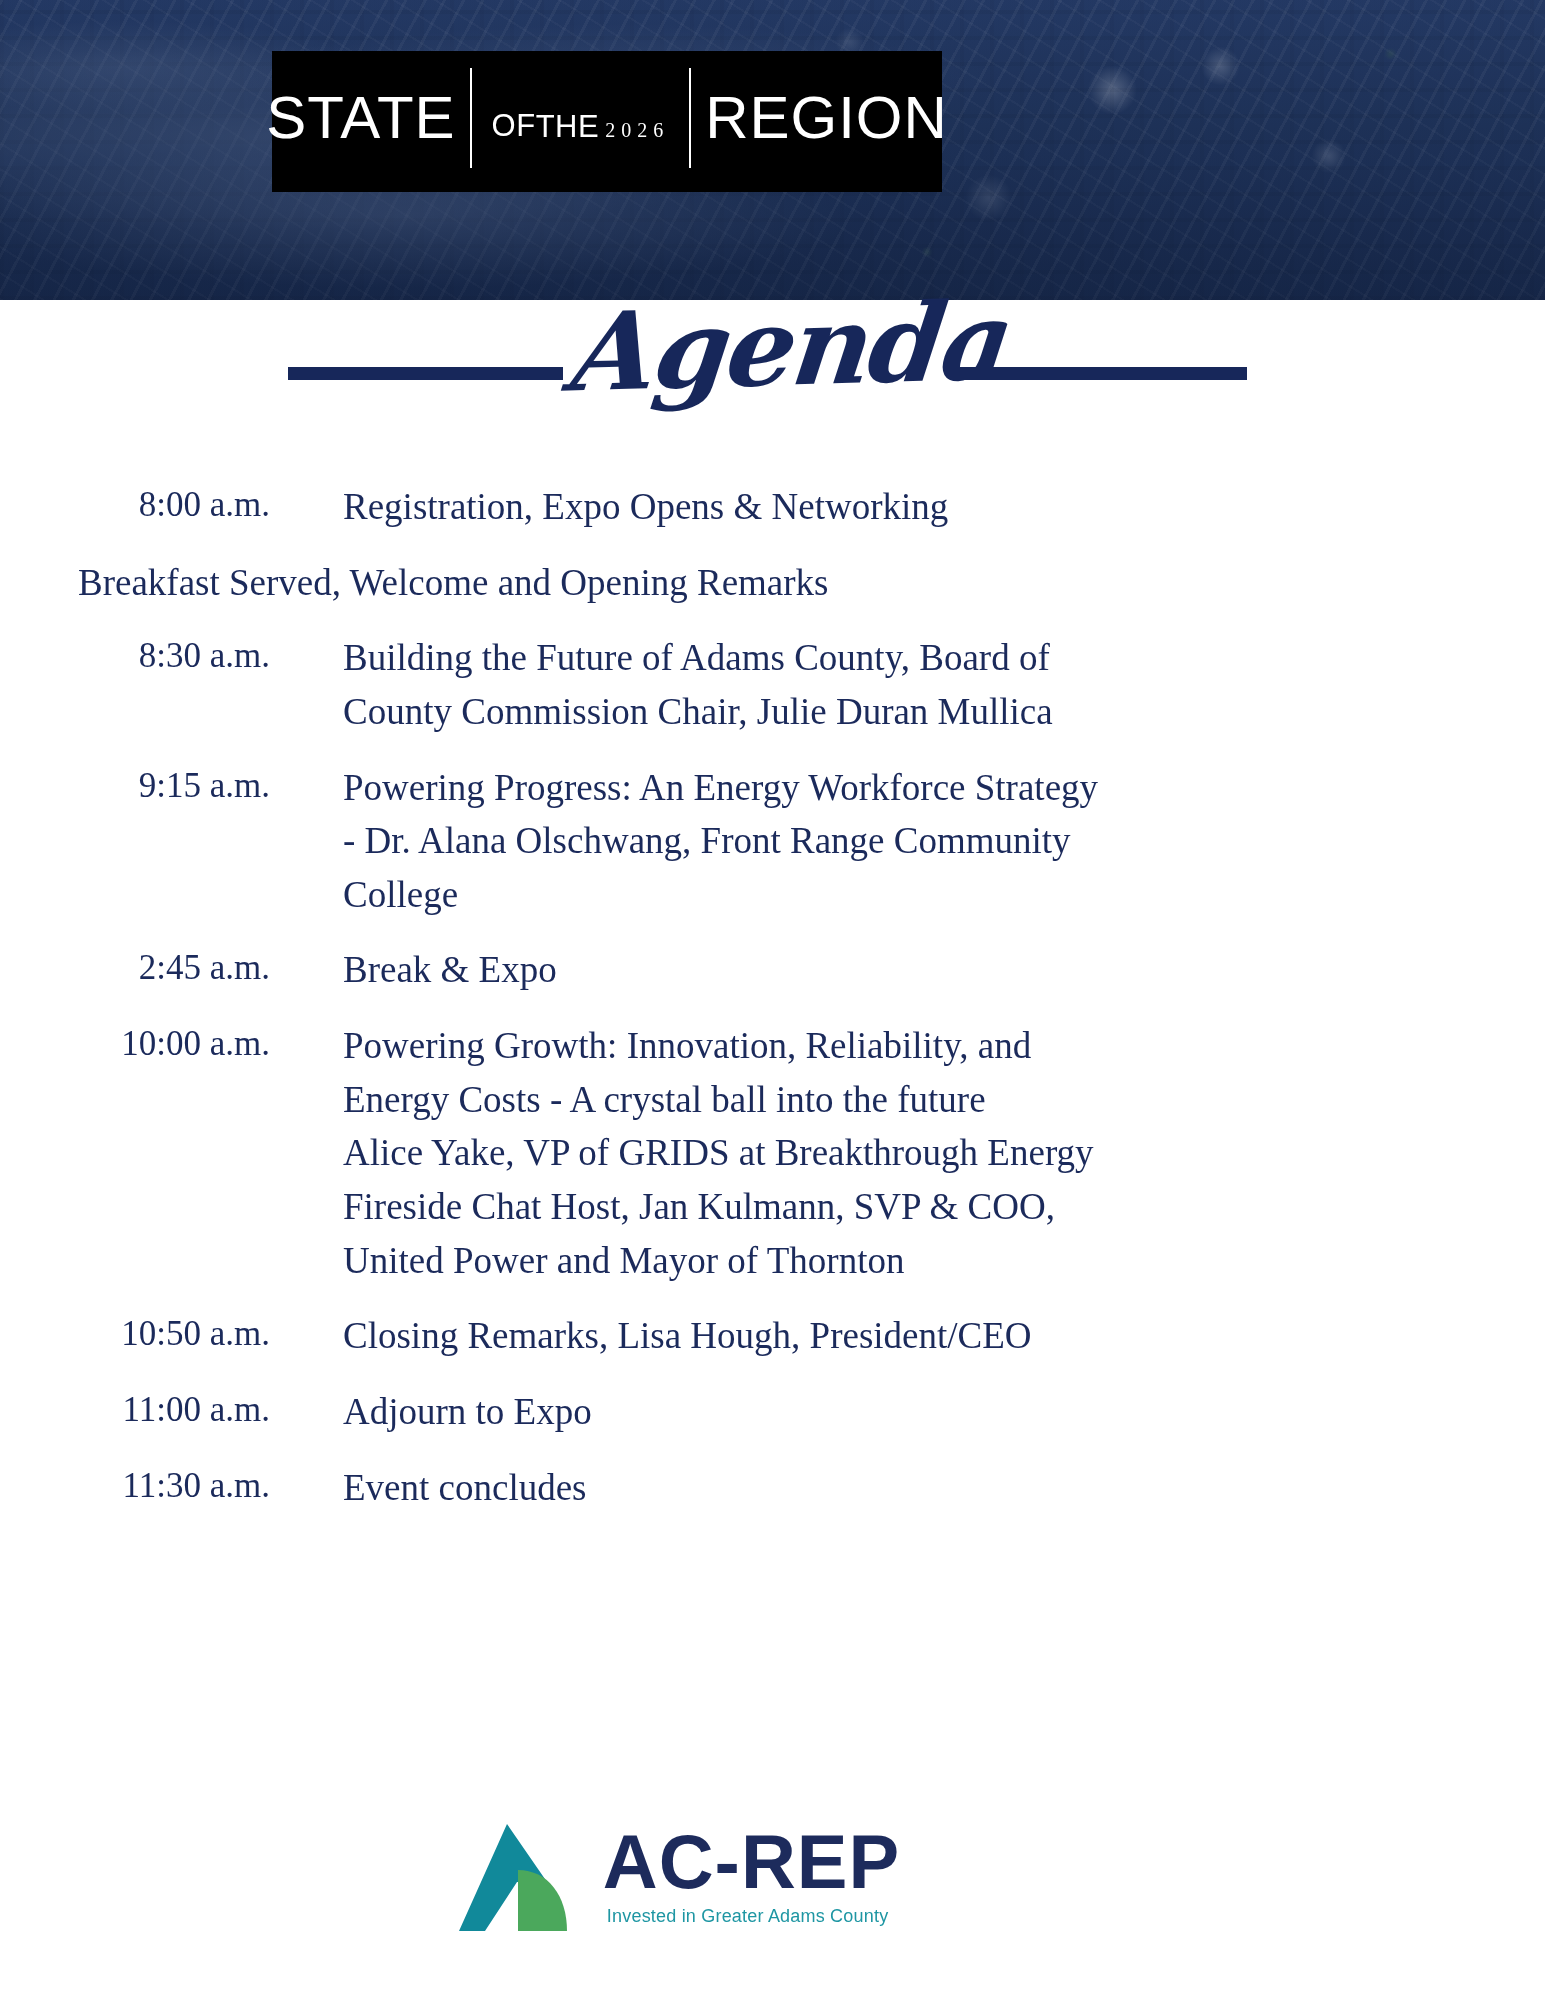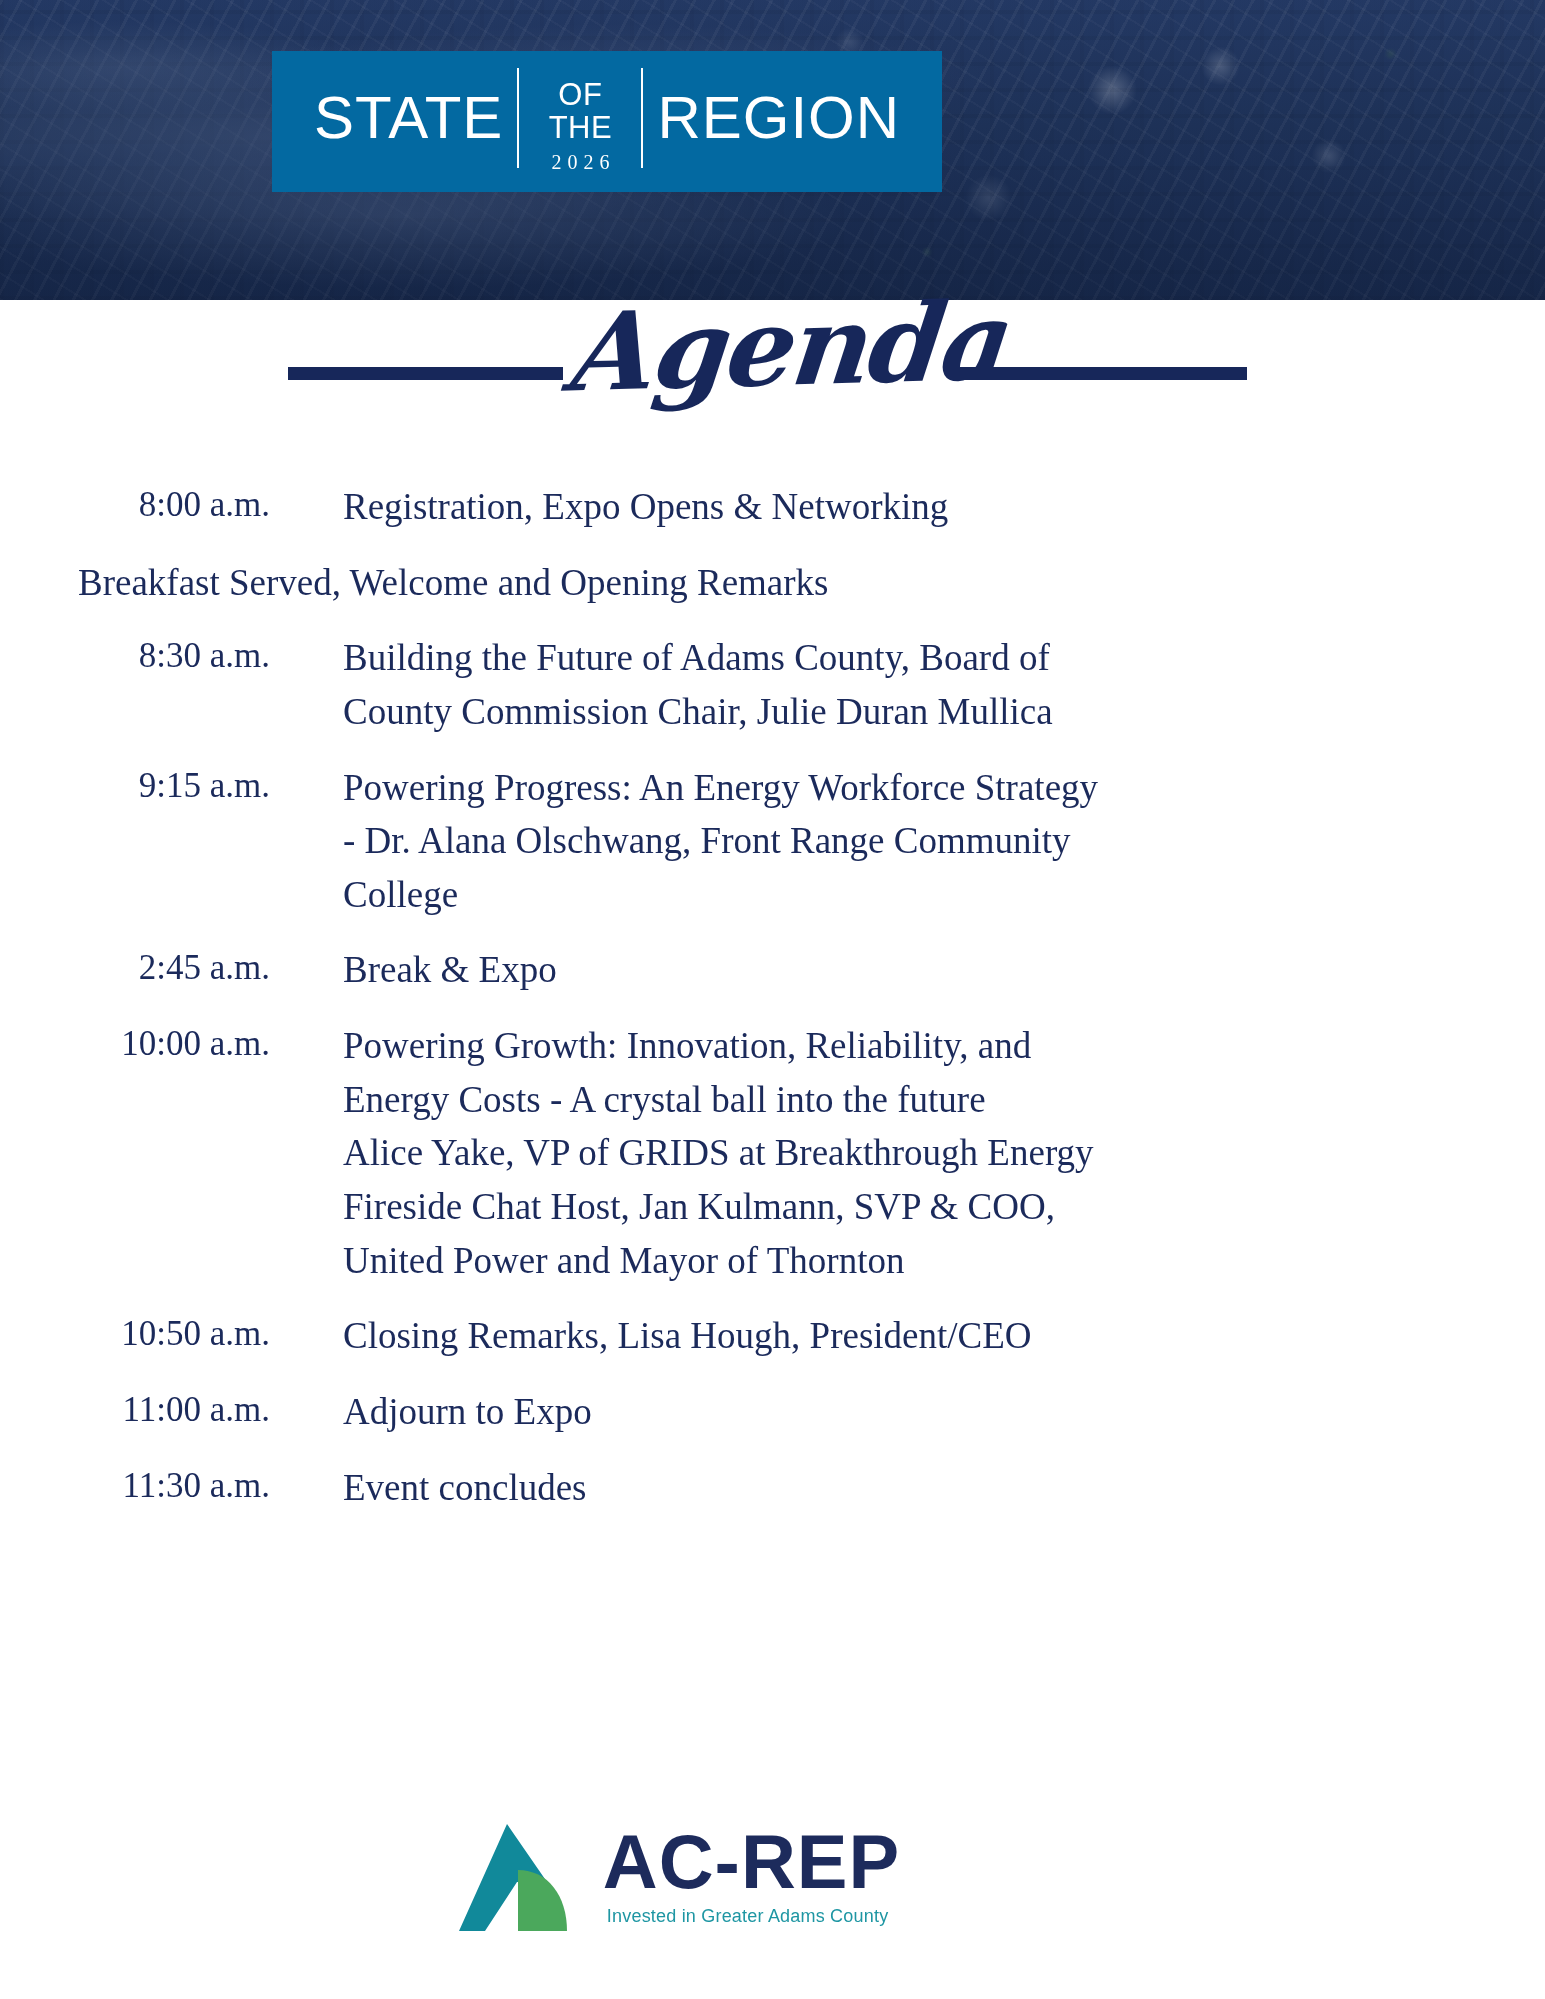--- a/index.html
+++ b/index.html
@@ -56,21 +56,21 @@
     position: absolute;
     inset: 0;
     background: linear-gradient(180deg, rgba(26,45,84,.45) 0%, rgba(22,40,78,.52) 55%, rgba(18,33,66,.62) 100%);
   }
   .hero-banner {
     position: absolute;
     left: 272px;
     top: 51px;
     width: 670px;
     height: 141px;
-    background: #0369a1;
+    background: #000000;
     display: flex;
     align-items: center;
     justify-content: center;
   }
   .banner-inner {
     display: flex;
     align-items: center;
     justify-content: center;
     gap: 0px;
     transform: translateY(-4px);
@@ -85,24 +85,24 @@
     padding: 0 14px;
   }
   .banner-rule {
     width: 2px;
     height: 100px;
     background: #ffffff;
     flex: 0 0 auto;
   }
   .banner-stack {
     display: flex;
-    flex-direction: column;
-    align-items: center;
-    justify-content: center;
-    padding: 0 26px;
+    flex-direction: row;
+    align-items: center;
+    justify-content: center;
+    padding: 0 20px;
     line-height: 1;
     margin-top: 15px;
   }
   .banner-of {
     font-family: "Liberation Sans", sans-serif;
     font-size: 31px;
     color: #ffffff;
     letter-spacing: 0.5px;
   }
   .banner-the {

